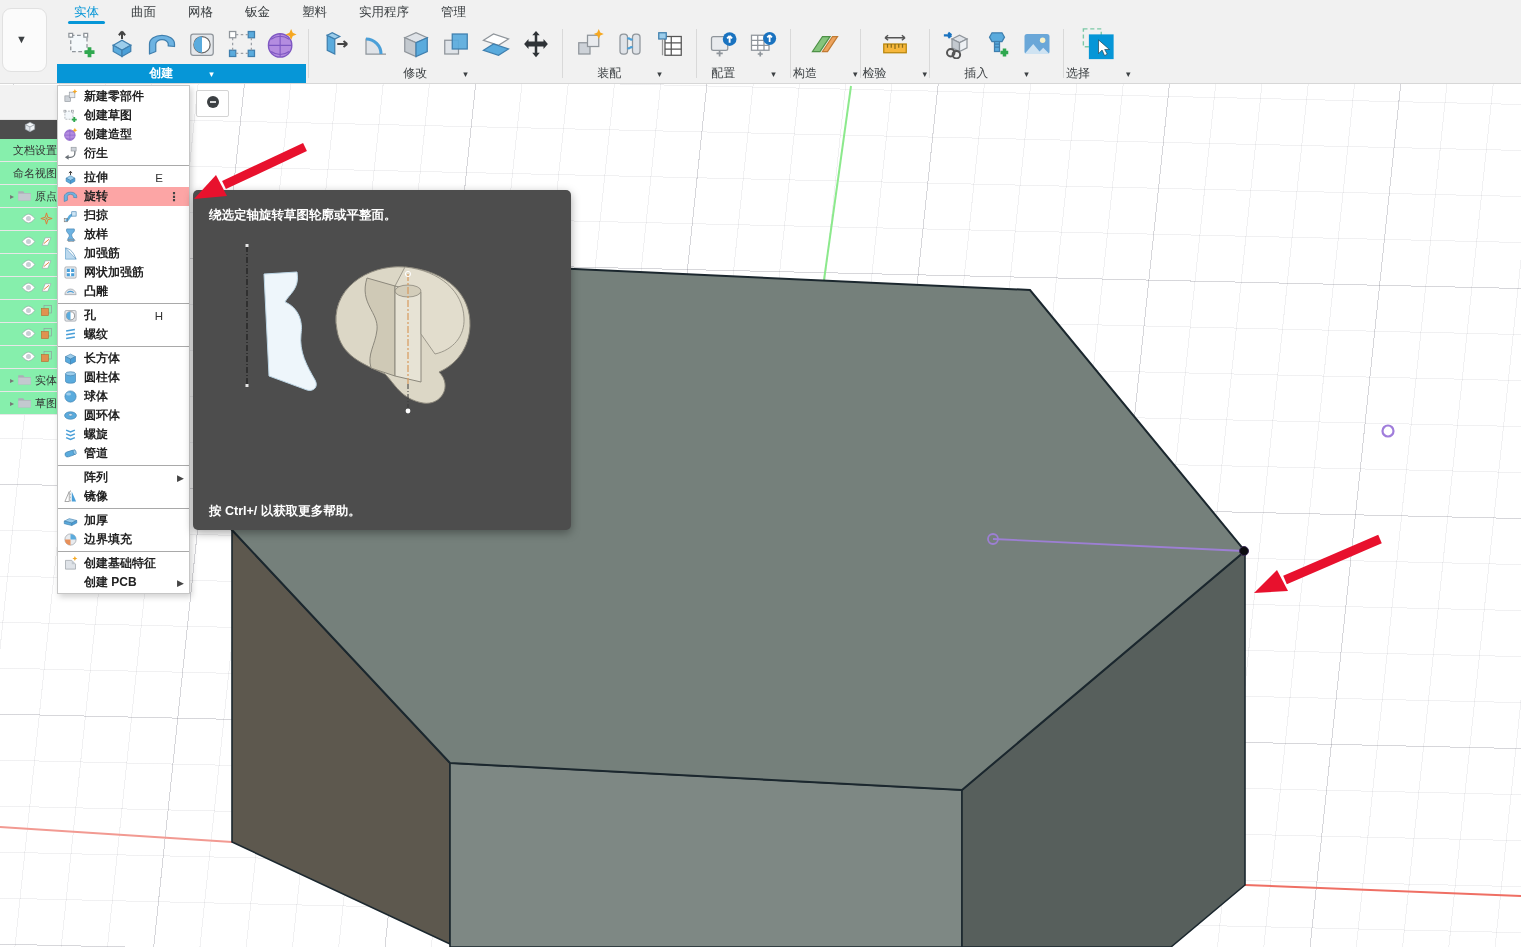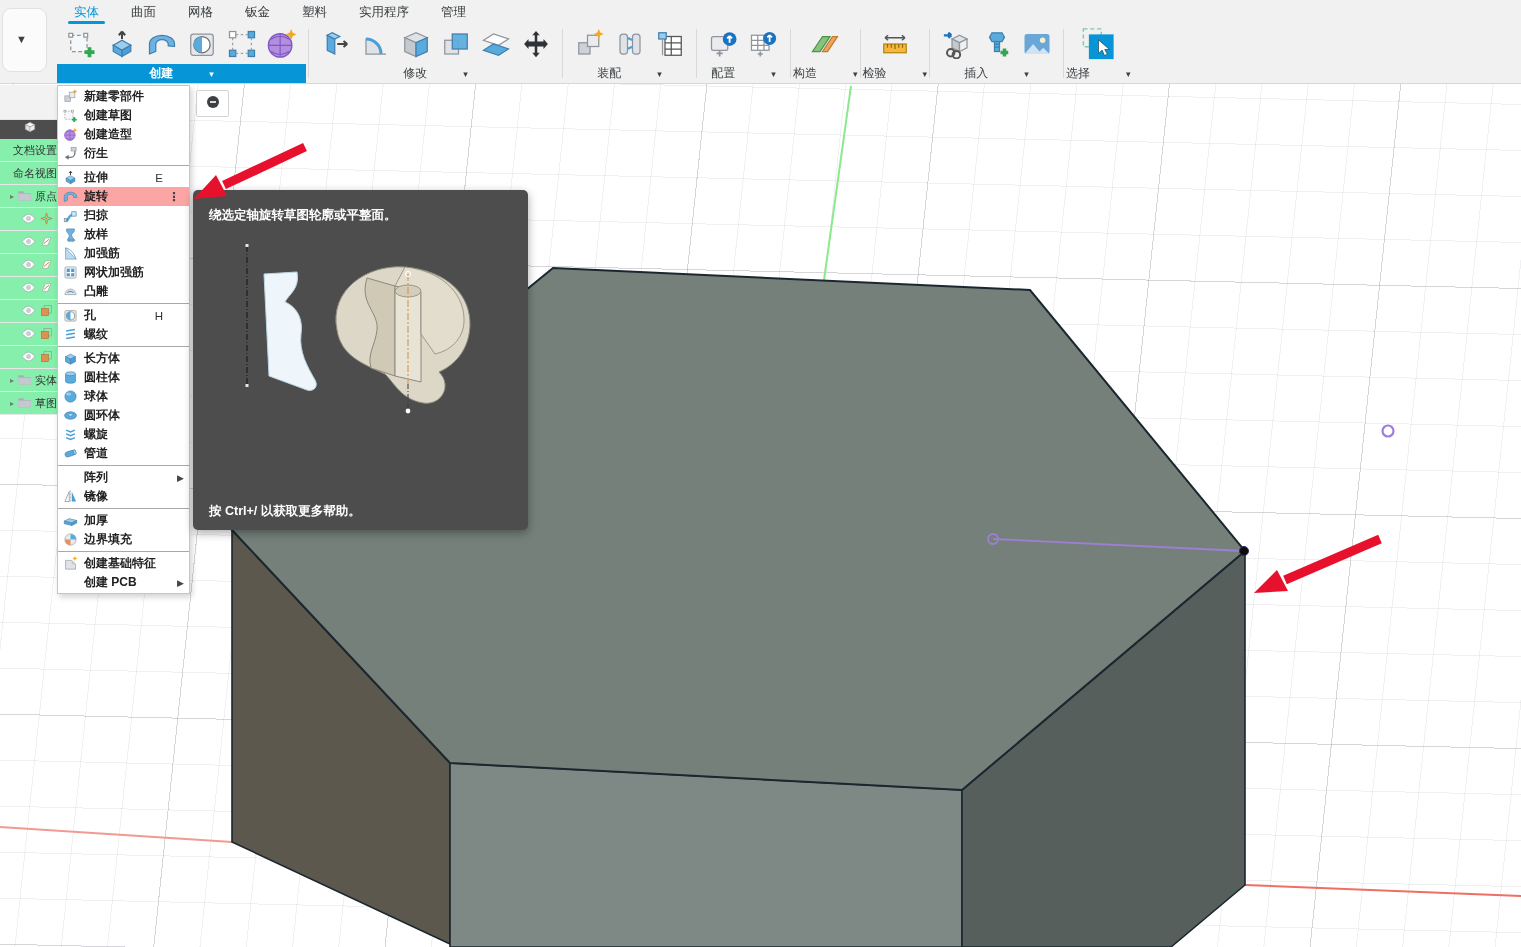--- a/index.html
+++ b/index.html
@@ -67,21 +67,21 @@
   .mitem.hl { background:#fca5a5; }
   .mitem .mi { width:16px; height:16px; flex:none; margin-right:5px; }
   .mitem .mi svg { width:15px; height:15px; }
   .mitem .mlabel { flex:1 1 auto; white-space:nowrap; overflow:hidden;font-weight:bold; }
   .mitem .mshort { font-size:11.5px; color:#333; margin-right:22px; }
   .mitem .mdots { position:absolute; right:9px; font-weight:bold; color:#444; letter-spacing:0; font-size:12px; }
   .mitem .msub { position:absolute; right:5px; font-size:9px; color:#444; }
   .msep { height:1px; background:#a9a9a9; margin:2px 0; }
 
   
-  #tooltip { position:absolute; left:193px; top:190px; width:335px; height:340px; background:#4d4d4d;
+  #tooltip { position:absolute; left:193px; top:190px; width:378px; height:340px; background:#4d4d4d;
     border-radius:5px; box-shadow:0 3px 10px rgba(0,0,0,.35); z-index:14; padding:16px 1px 12px 16px;
     color:#fff; font-size:12.5px; font-weight:bold; line-height:1.45; }
   #tooltip .para2 { margin-top:14px; }
   #tooltip .illus { margin:10px 0 0 0; }
   #tooltip .footer { position:absolute; left:16px; bottom:10px; }
 
   
   #arrows { position:absolute; left:0; top:0; width:1521px; height:947px; z-index:20; pointer-events:none; }
 </style>
 </head>

